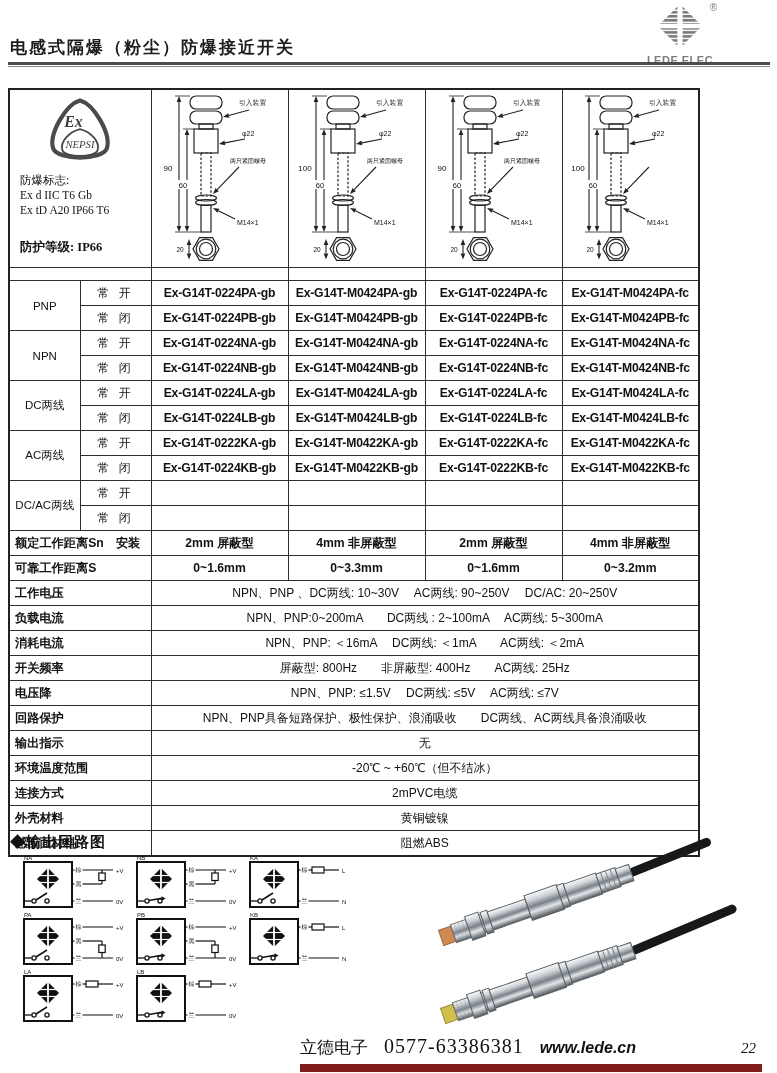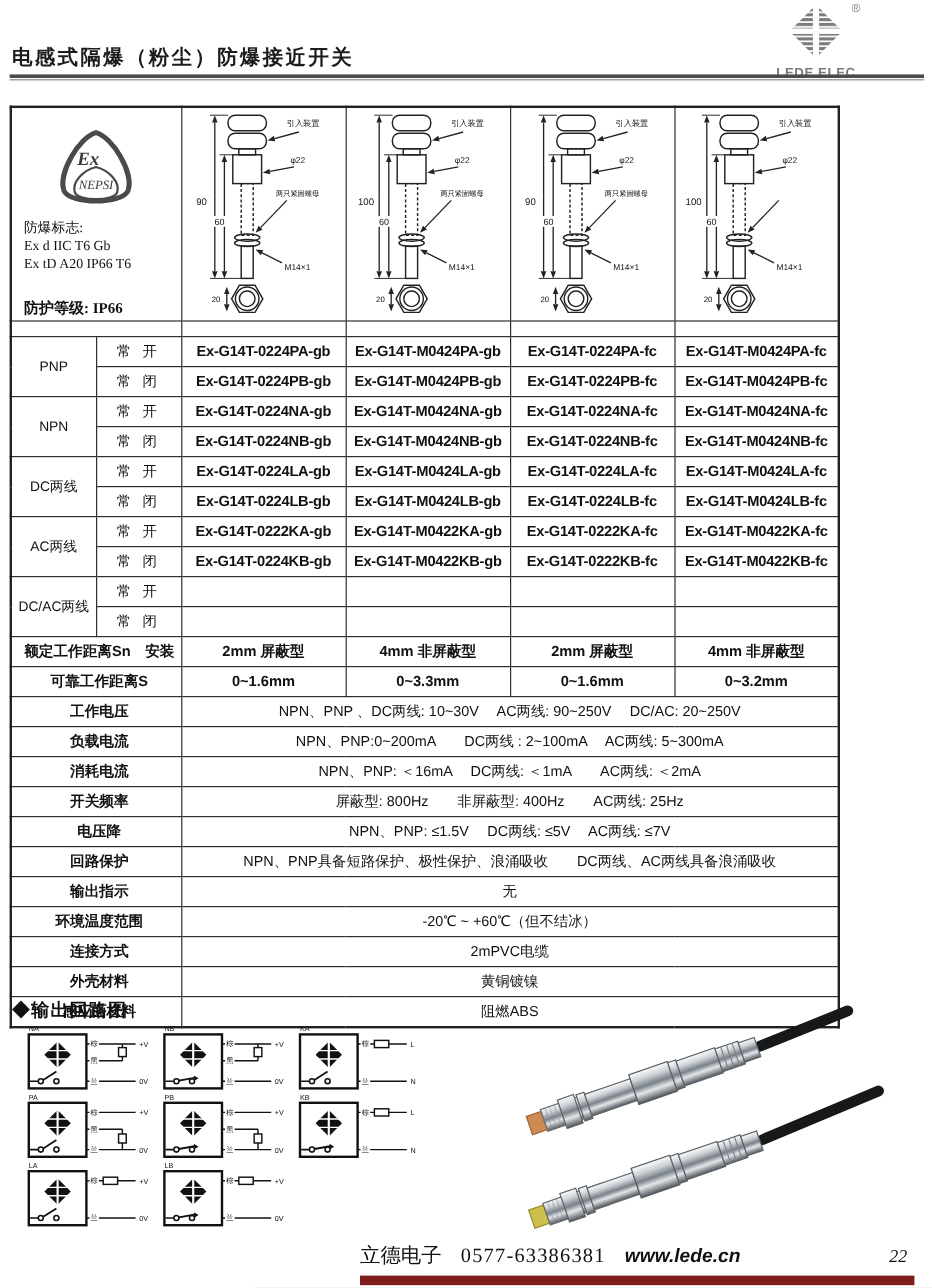--- a/index.html
+++ b/index.html
@@ -21,45 +21,45 @@
   .spec-table td{border:1px solid #2e2e2e;text-align:center;vertical-align:middle;
                  padding:0;font-size:12px;color:#111;overflow:hidden;}
   .spec-table{border:2px solid #222;}
   tr.diagram-row td{height:177px;vertical-align:top;}
   tr.thin-row td{height:12px;}
   tr.model-row td{height:24px;}
   tr.spec-row td{height:24px;}
   td.type-cell{font-size:11.5px;}
   td.state-cell{font-size:12px;letter-spacing:3px;}
   td.model-cell{font-weight:bold;font-size:12.2px;letter-spacing:-0.2px;}
-  td.label-cell{text-align:center;padding-left:5px;font-size:12.2px;font-weight:bold;}
+  td.label-cell{text-align:left;padding-left:5px;font-size:12.2px;font-weight:bold;}
   td.val4-cell{font-weight:bold;font-size:12.2px;}
   td.merged-cell{font-size:12px;}
 
   
-  .cert-wrap{padding-top:14px;text-align:center;}
+  .cert-wrap{padding-top:4px;text-align:center;}
   .cert-lines{text-align:left;padding-left:10px;margin-top:2px;
               font-family:"Liberation Serif",serif;font-size:11.5px;line-height:1.3;}
   .cert-lines .ip{font-size:12.5px;margin-top:21px;font-weight:bold;}
 
   
   .circuits-heading{position:absolute;top:833px;left:10px;font-size:15px;
                     font-weight:bold;letter-spacing:1px;}
   .circuits-grid{position:absolute;top:853px;left:14px;display:grid;
                  grid-template-columns:repeat(3,113px);grid-auto-rows:57px;column-gap:0;row-gap:0;}
 
   
   .photos{position:absolute;top:833px;left:430px;width:345px;height:205px;}
 
   
   .footer{position:absolute;top:1035px;left:300px;width:462px;
           border-bottom:8px solid #7f1d1d;padding-bottom:5px;
           display:flex;align-items:baseline;gap:16px;}
   .footer .company{font-family:"Liberation Serif",serif;font-size:17px;}
-  .footer .phone{font-family:"Liberation Serif",serif;font-size:17px;letter-spacing:1px;}
+  .footer .phone{font-family:"Liberation Serif",serif;font-size:20px;letter-spacing:1px;}
   .footer .site{font-weight:bold;font-style:italic;font-size:16px;}
   .footer .pageno{margin-left:auto;padding-right:6px;font-family:"Liberation Serif",serif;
                   font-style:italic;font-size:15px;}
 </style>
 </head>
 <body>
 
 <div class="page">
 
   <div class="doc-title">电感式隔爆（粉尘）防爆接近开关</div>

